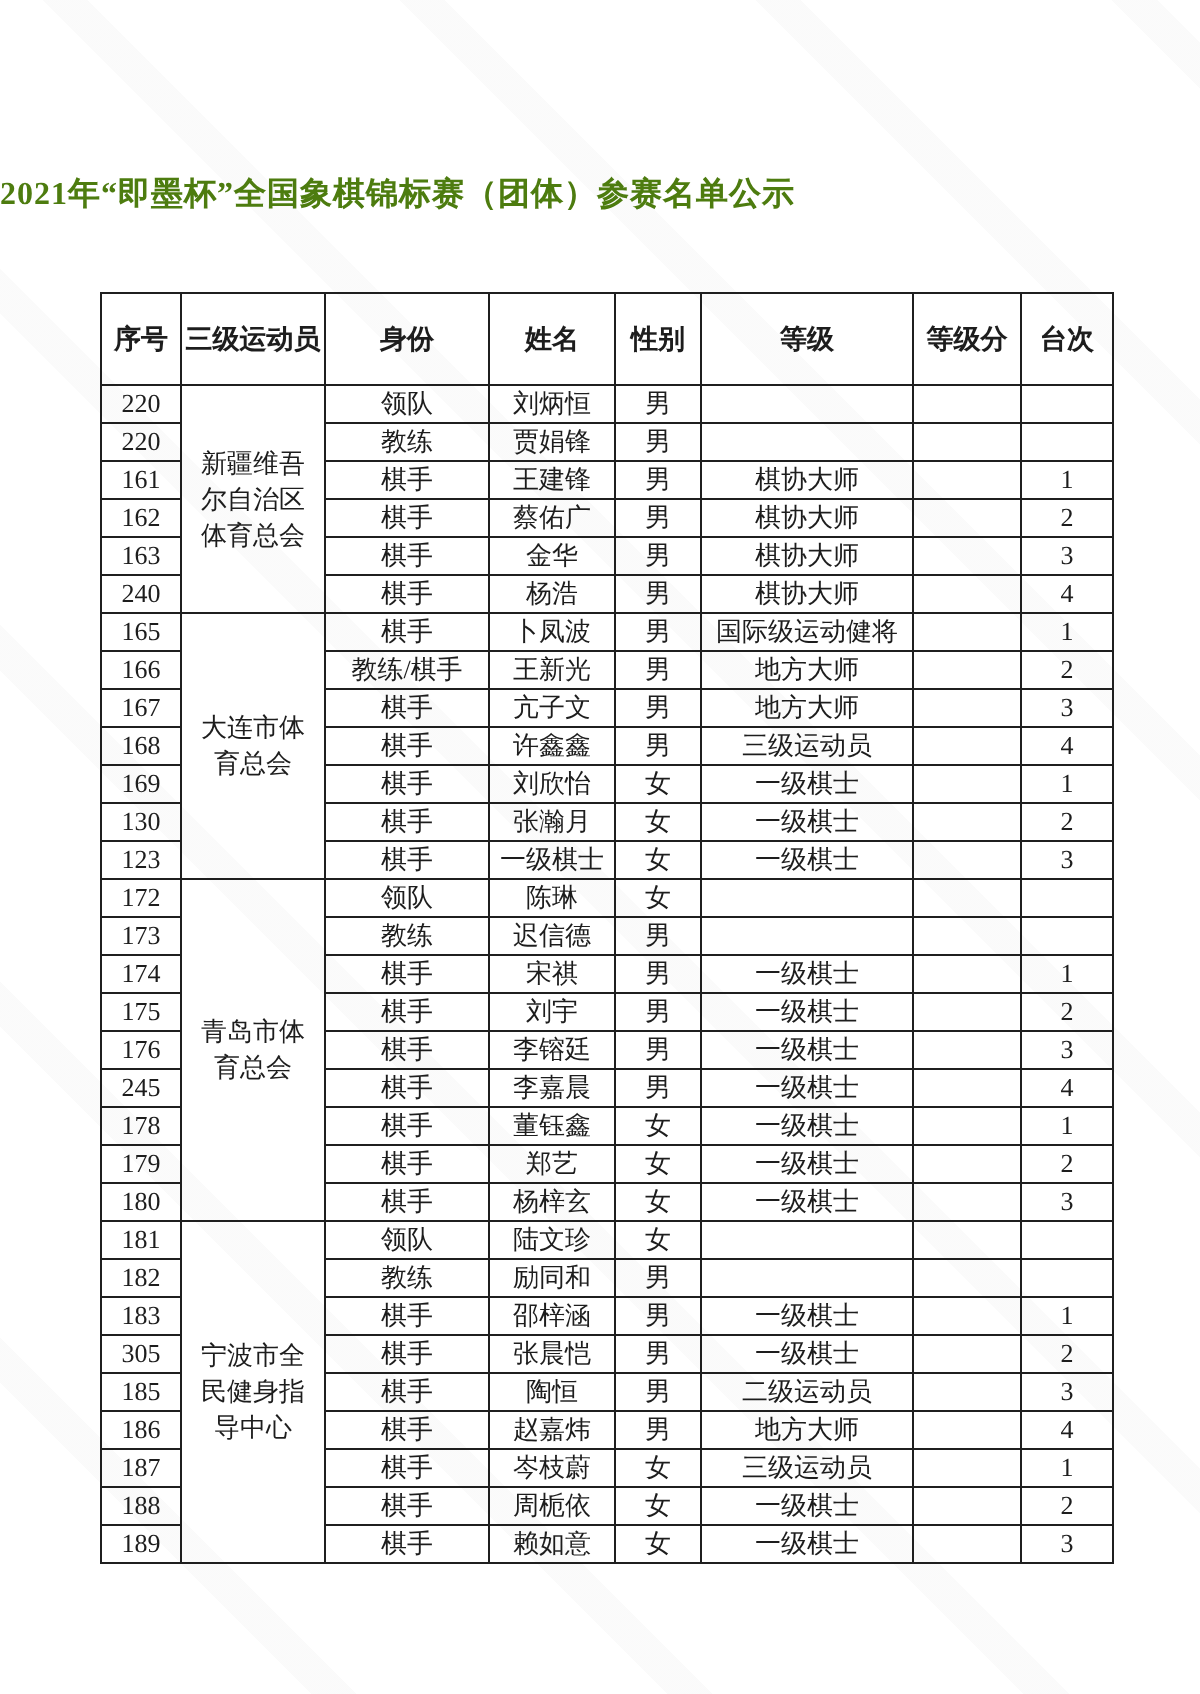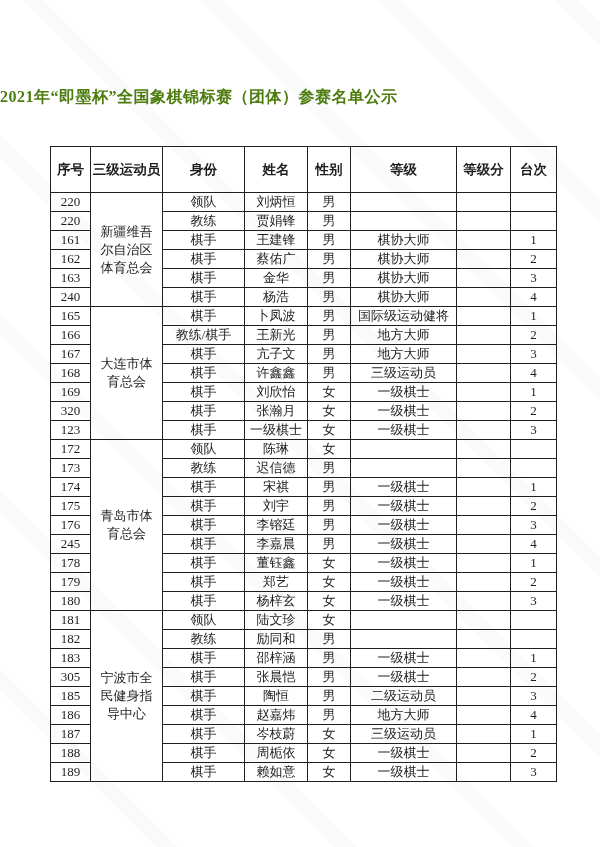--- a/index.html
+++ b/index.html
@@ -206,21 +206,21 @@
         <tr>
           <td class="cell-no">169</td>
           <td class="cell-role">棋手</td>
           <td class="cell-name">刘欣怡</td>
           <td class="cell-gender">女</td>
           <td class="cell-grade">一级棋士</td>
           <td class="cell-rating"></td>
           <td class="cell-board">1</td>
         </tr>
         <tr>
-          <td class="cell-no">320</td>
+          <td class="cell-no">130</td>
           <td class="cell-role">棋手</td>
           <td class="cell-name">张瀚月</td>
           <td class="cell-gender">女</td>
           <td class="cell-grade">一级棋士</td>
           <td class="cell-rating"></td>
           <td class="cell-board">2</td>
         </tr>
         <tr>
           <td class="cell-no">123</td>
           <td class="cell-role">棋手</td>

